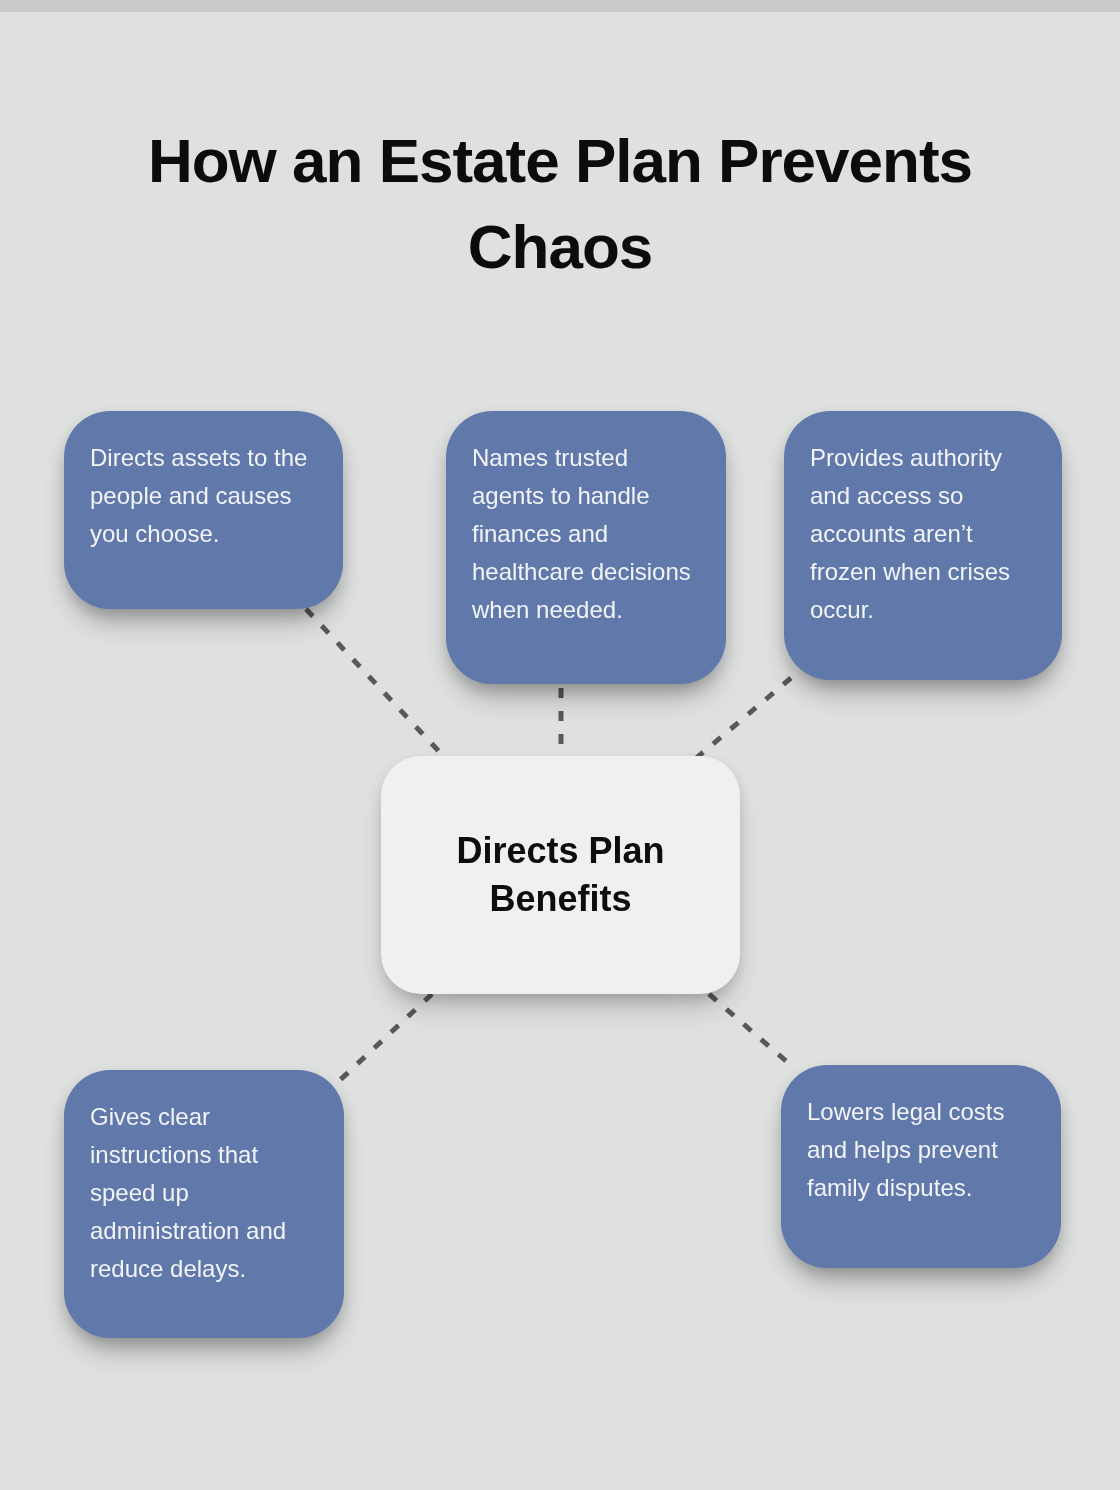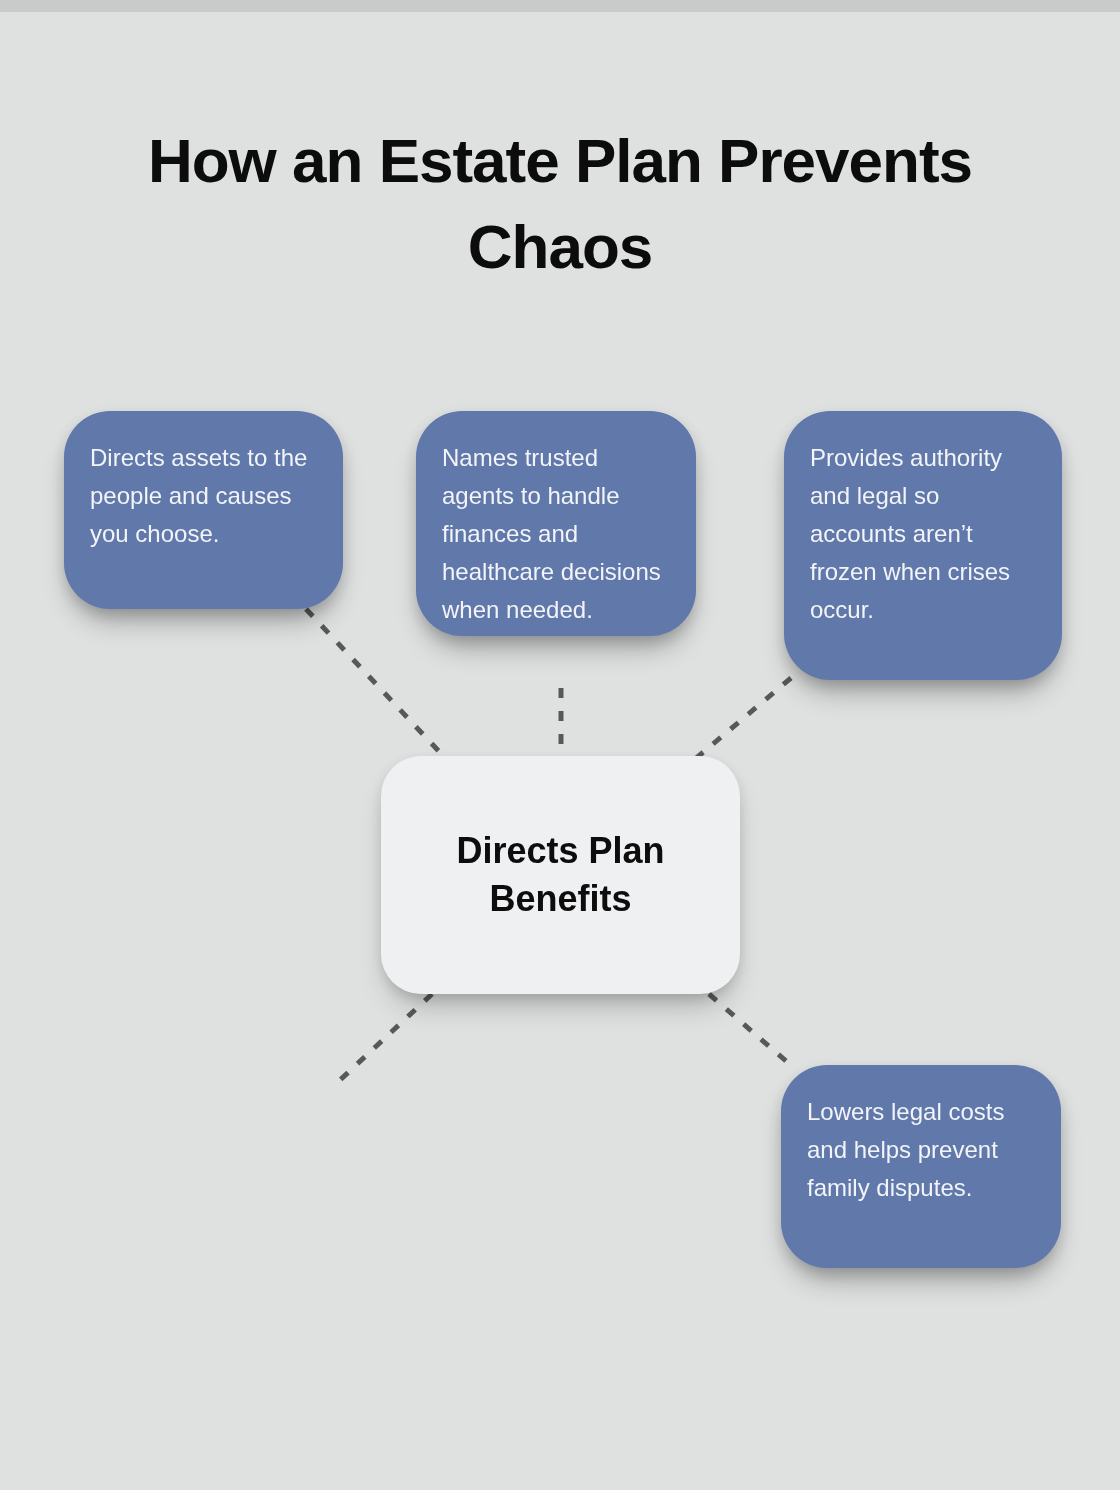--- a/index.html
+++ b/index.html
@@ -45,21 +45,21 @@
     position:absolute;
     background:var(--card,#6078aa);
     color:var(--card-text,#f2f4f8);
     border-radius:46px;
     padding:28px 22px 0 26px;
     font-size:24px;
     line-height:38px;
     box-shadow:0 18px 28px -8px rgba(0,0,0,.33), 0 5px 14px rgba(0,0,0,.12);
   }
   .card-1{left:64px;top:399px;width:279px;height:198px;}
-  .card-2{left:416px;top:399px;width:280px;height:225px;}
+  .card-2{left:446px;top:399px;width:280px;height:273px;}
   .card-3{left:784px;top:399px;width:278px;height:269px;}
   .card-4{left:64px;top:1058px;width:280px;height:268px;}
   .card-5{left:781px;top:1053px;width:280px;height:203px;}
   .center-card{
     position:absolute;
     left:381px;top:744px;width:359px;height:238px;
     background:var(--center-card,#eff0f2);
     border-radius:40px;
     display:flex;align-items:center;justify-content:center;
     text-align:center;
@@ -88,25 +88,28 @@
 
   <div class="card card-1">
     <span>Directs assets to the people and causes you choose.</span>
   </div>
 
   <div class="card card-2">
     <span>Names trusted agents to handle finances and healthcare decisions when needed.</span>
   </div>
 
   <div class="card card-3">
-    <span>Provides authority and legal so accounts aren’t frozen when crises occur.</span>
+    <span>Provides authority and access so accounts aren’t frozen when crises occur.</span>
   </div>
 
   <div class="center-card">
     <span>Directs Plan Benefits</span>
   </div>
 
+  <div class="card card-4">
+    <span>Gives clear instructions that speed up administration and reduce delays.</span>
+  </div>
 
   <div class="card card-5">
     <span>Lowers legal costs and helps prevent family disputes.</span>
   </div>
 
 </div>
 
 </body></html>

